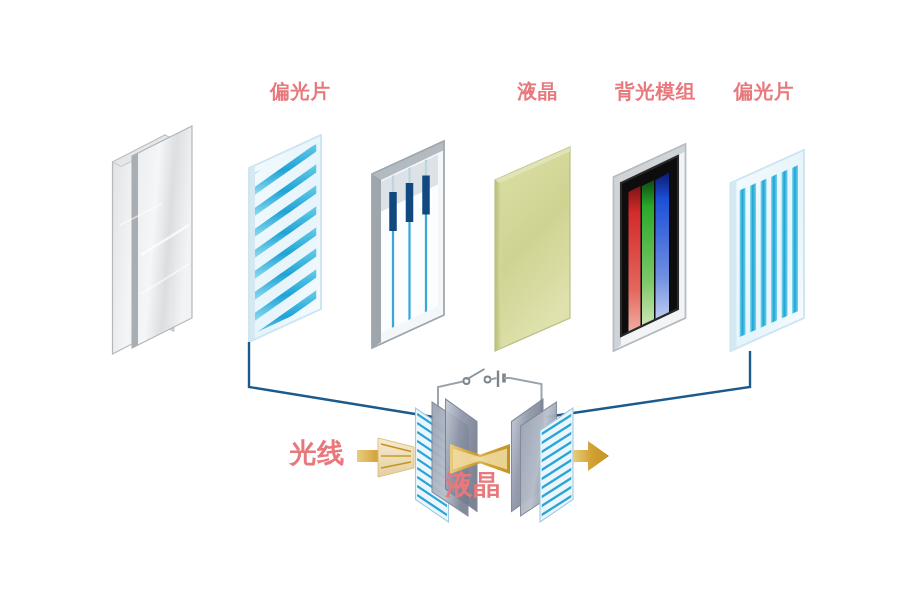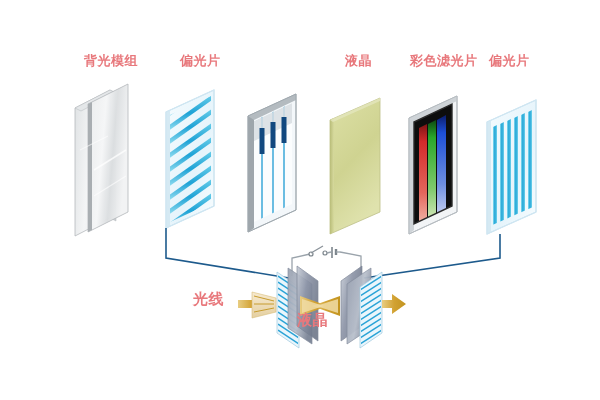--- a/index.html
+++ b/index.html
@@ -28,21 +28,21 @@
   .lbl {
     position: absolute;
     color: #e8787c;
     font-size: 13px;
     font-weight: bold;
     letter-spacing: 0.5px;
     white-space: nowrap;
     font-family: "DejaVu Sans", "Liberation Sans", sans-serif;
   }
   .lbl-sm {
-    font-size: 15px;
+    font-size: 18px;
   }
 </style>
 </head>
 <body>
 
 <div id="stage">
 
   <svg width="600" height="400" viewBox="0 0 600 400">
     <defs>
       <linearGradient id="gBackA" x1="0" y1="0" x2="1" y2="0.3">
@@ -308,22 +308,21 @@
         <polygon points="300,296 328,306 300,316" fill="url(#gGold)"></polygon>
         <polygon points="340,296 312,306 340,316" fill="url(#gGold)"></polygon>
         <polygon points="302,299 324,306 302,313" fill="#f0dca6" opacity="0.85"></polygon>
         <polygon points="338,299 316,306 338,313" fill="#f0dca6" opacity="0.85"></polygon>
 
         <polygon points="382,300 392,300 392,294 406,304 392,314 392,308 382,308" fill="url(#gGold)"></polygon>
       </g>
     </g>
   </svg>
 
-  <div class="lbl" style="left:84px; top:52px;">背光模组</div>
   <div class="lbl" style="left:180px; top:52px;">偏光片</div>
   <div class="lbl" style="left:345px; top:52px;">液晶</div>
-  <div class="lbl" style="left:410px; top:52px;">彩色滤光片</div>
+  <div class="lbl" style="left:410px; top:52px;">背光模组</div>
   <div class="lbl" style="left:489px; top:52px;">偏光片</div>
 
   <div class="lbl lbl-sm" style="left:193px; top:290px;">光线</div>
   <div class="lbl lbl-sm" style="left:297px; top:311px;">液晶</div>
 
 </div>
 
 </body></html>

